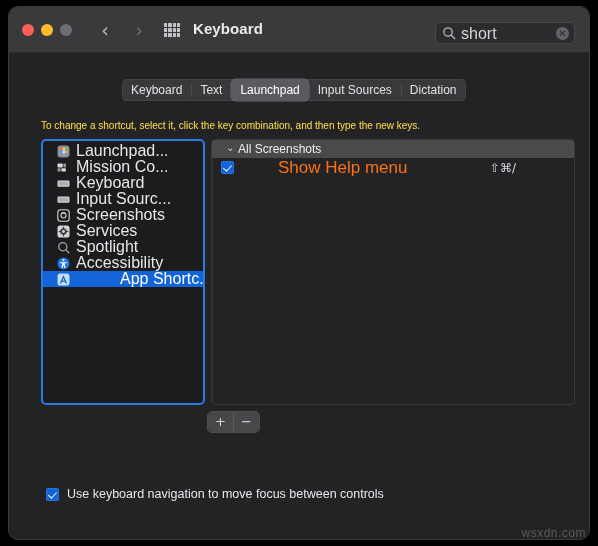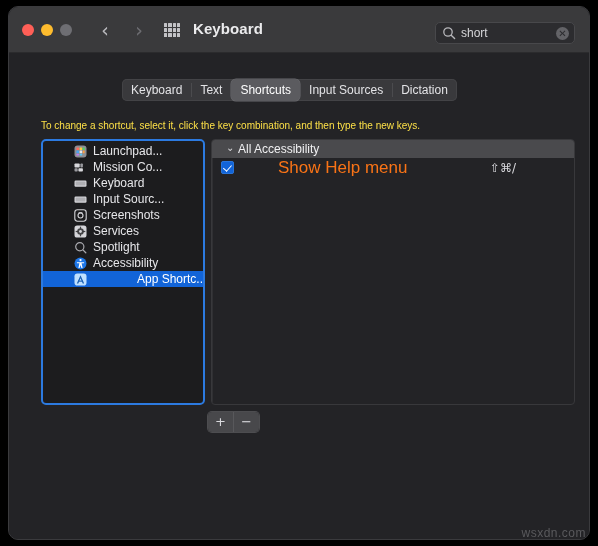--- a/index.html
+++ b/index.html
@@ -104,21 +104,21 @@
   }
   #search-icon {
     position: absolute;
     left: 6px; top: 3px;
     width: 14px; height: 14px;
   }
   #search-text {
     position: absolute;
     left: 25px;
     top: 3px;
-    font-size: 12px;
+    font-size: 16px;
     color: #d6d6d9;
     line-height: 15px;
   }
   #search-clear {
     position: absolute;
     right: 5px;
     top: 4px;
     width: 13px; height: 13px;
     border-radius: 50%;
     background: #636367;
@@ -196,22 +196,22 @@
     border: 2px solid #2c7ae0;
     border-radius: 5px;
     box-sizing: border-box;
     overflow: hidden;
   }
   .side-row {
     position: relative;
     height: 16px;
     display: flex;
     align-items: center;
-    padding-left: 31px;
-    font-size: 12px;
+    padding-left: 14px;
+    font-size: 16px;
     color: #e7e7ea;
     white-space: nowrap;
   }
   .side-row.first { margin-top: 2px; }
   .side-row.selected {
     background: #1264d8;
     color: #ffffff;
     gap: 44px;
   }
   .side-ico {
@@ -410,21 +410,21 @@
       <div id="search-text">short</div>
       <div id="search-clear">✕</div>
     </div>
   </div>
 
   <div id="content">
 
     <div id="tabbar">
       <div class="tab">Keyboard</div>
       <div class="tab">Text</div>
-      <div class="tab selected">Shortcuts</div>
+      <div class="tab selected">Launchpad</div>
       <div class="tab">Input Sources</div>
       <div class="tab">Dictation</div>
     </div>
 
     <div id="instruction">To change a shortcut, select it, click the key combination, and then type the new keys.</div>
 
     <div id="sidebar">
 
       <div class="side-row first">
         <svg class="side-ico" viewBox="0 0 13 13">
@@ -516,31 +516,35 @@
         </svg>
         <span>App Shortc...</span>
       </div>
 
     </div>
 
     <div id="detail">
       <div id="detail-divider"></div>
       <div id="group-header">
         <span id="group-caret">⌄</span>
-        <span>All Accessibility</span>
+        <span>All Screenshots</span>
       </div>
 
       <div id="shortcut-row">
         <span id="row-check"></span>
         <span id="row-label">Show Help menu</span>
         <span id="row-shortcut">⇧⌘/</span>
       </div>
     </div>
 
     <div id="pm-group">
       <div class="pm-btn">+</div>
       <div class="pm-btn">−</div>
     </div>
 
+    <div id="kbnav">
+      <span id="kbnav-check"></span>
+      <span id="kbnav-label">Use keyboard navigation to move focus between controls</span>
+    </div>
 
     <div id="watermark">wsxdn.com</div>
   </div>
 </div>
 
 </body></html>

